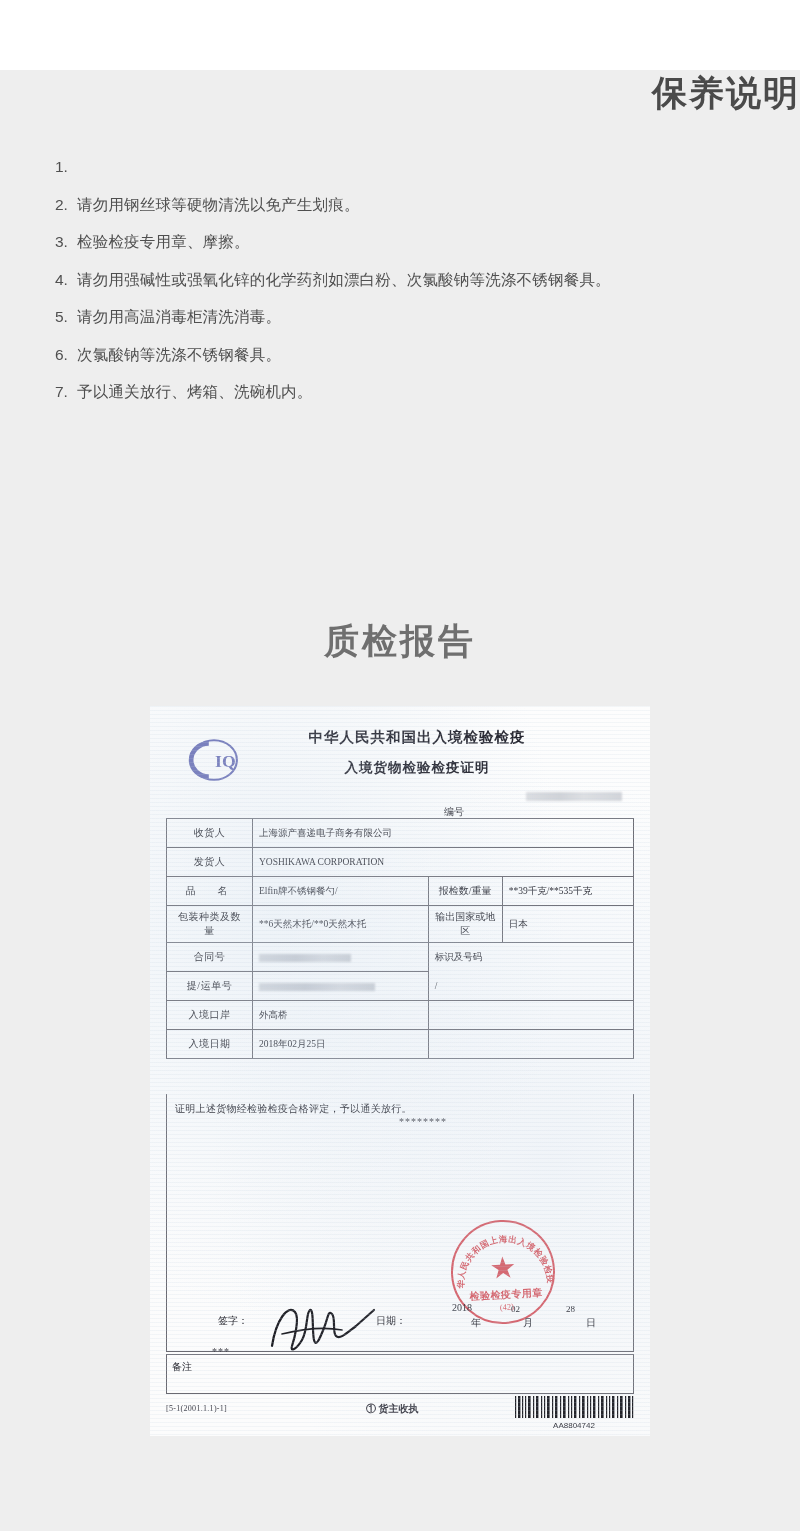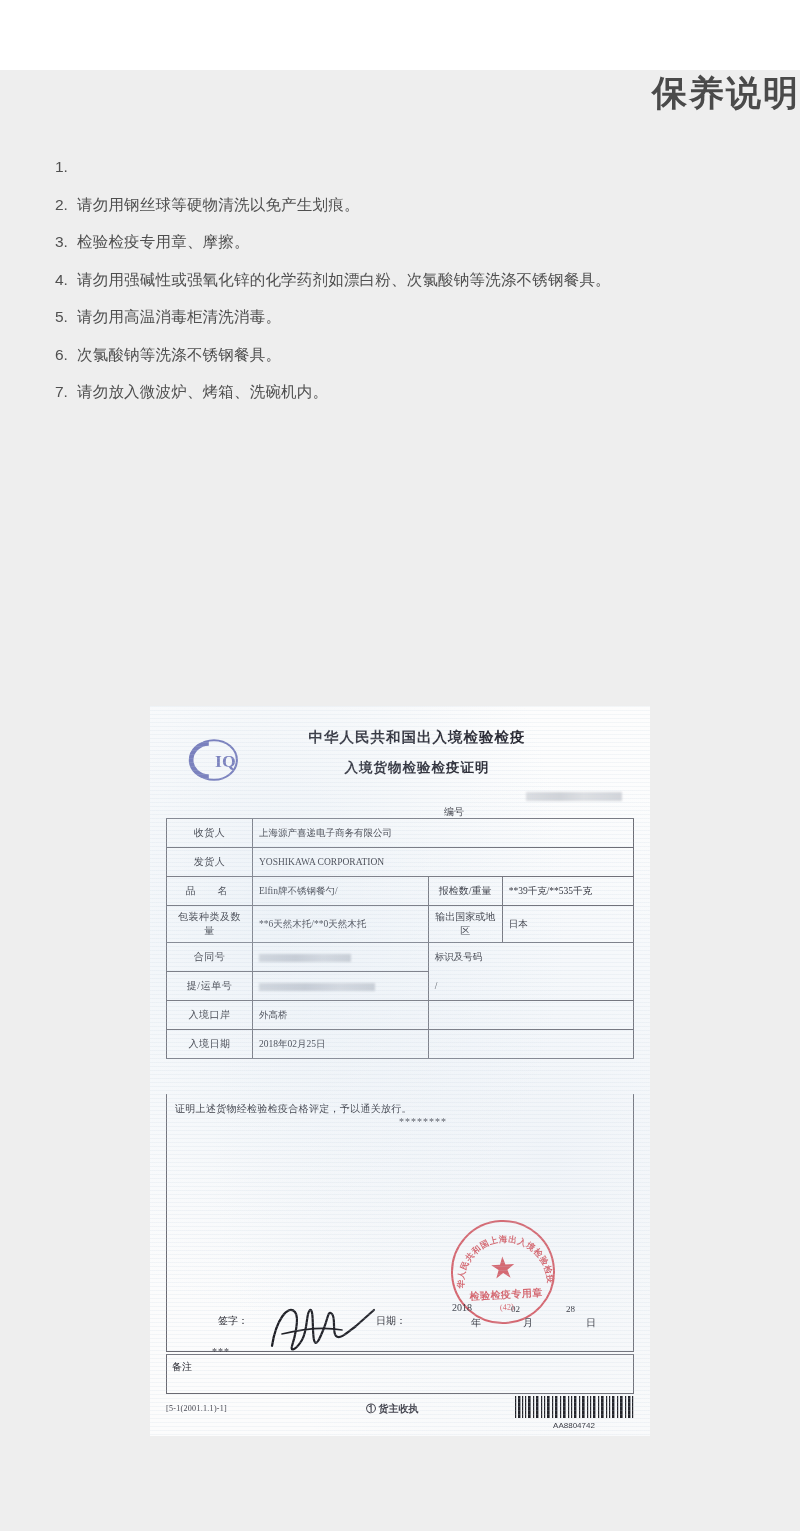--- a/index.html
+++ b/index.html
@@ -352,25 +352,26 @@
       <div class="care-item">
         <span class="care-num">5.</span>
         <span class="care-text">请勿用高温消毒柜清洗消毒。</span>
       </div>
       <div class="care-item">
         <span class="care-num">6.</span>
         <span class="care-text">次氯酸钠等洗涤不锈钢餐具。</span>
       </div>
       <div class="care-item">
         <span class="care-num">7.</span>
-        <span class="care-text">请勿放入微波炉、烤箱、洗碗机内。</span>
+        <span class="care-text">予以通关放行、烤箱、洗碗机内。</span>
       </div>
     </div>
   </div>
 
+  <div class="qc-title">质检报告</div>
 
   <div class="cert">
 
     <div class="cert-header">
       <svg class="ciq-logo" viewBox="0 0 100 100">
         <ellipse cx="50" cy="50" rx="44" ry="38" fill="none" stroke="#6a6fb5" stroke-width="4"></ellipse>
         <path d="M40 18 A34 32 0 1 0 40 82" fill="none" stroke="#6a6fb5" stroke-width="9"></path>
         <text x="52" y="63" font-family="Liberation Serif, serif" font-size="34" font-weight="bold" fill="#6a6fb5">IQ</text>
       </svg>
       <div class="cert-h1">中华人民共和国出入境检验检疫</div>

